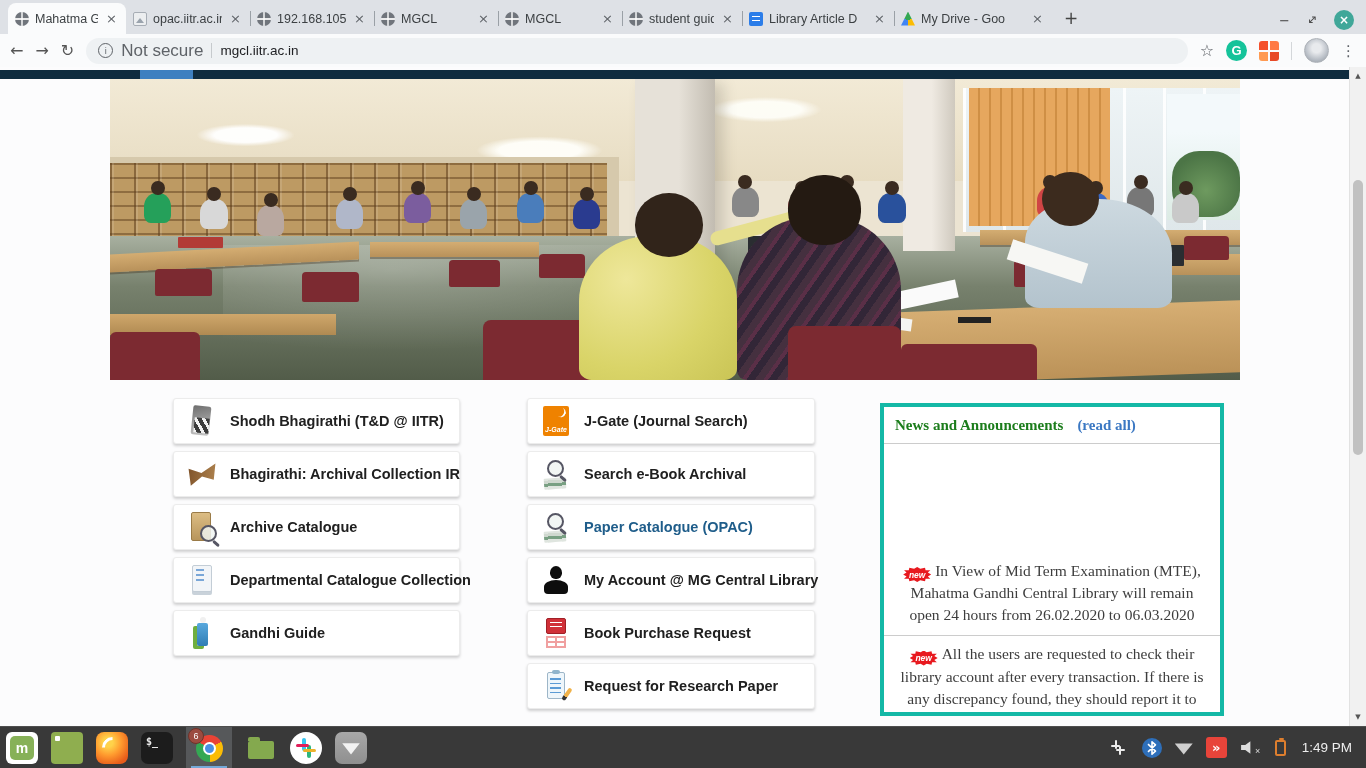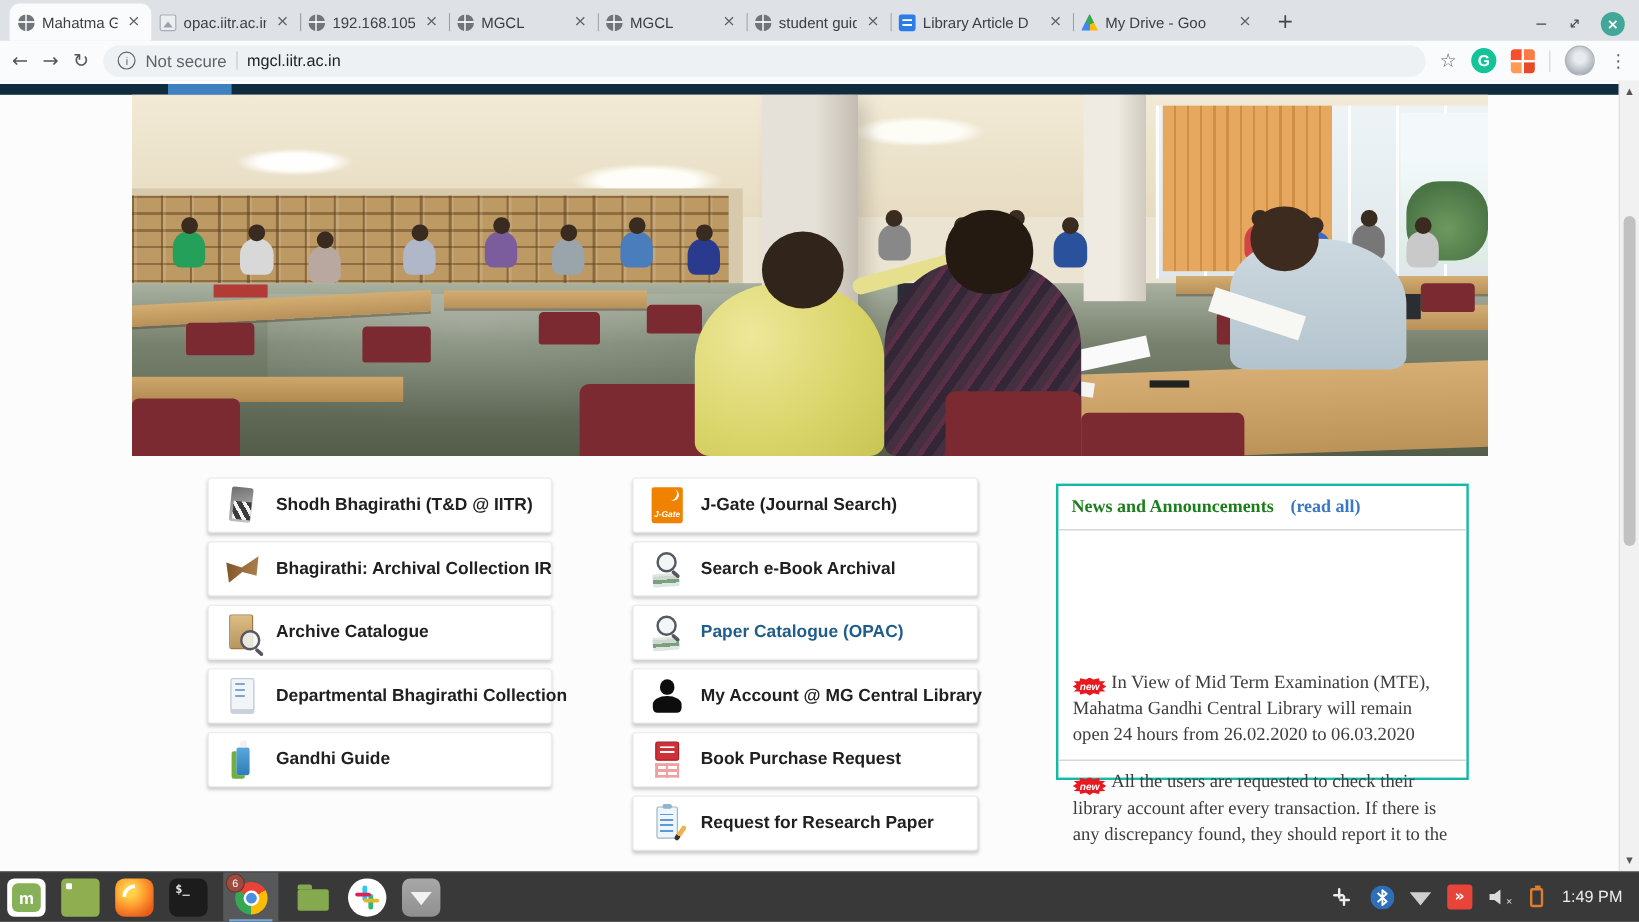--- a/index.html
+++ b/index.html
@@ -31,21 +31,21 @@
   .newtab{width:26px;height:26px;display:flex;align-items:center;justify-content:center;font-size:17px;color:#444;margin:0 0 3px 6px;cursor:pointer;border-radius:50%;}
   .wincontrols{margin-left:auto;display:flex;align-items:center;gap:17px;padding:0 12px 4px 0;}
   .wc{color:#4c4c4c;font-size:13px;cursor:pointer;display:inline-flex;align-items:center;justify-content:center;}
   .wc .rot45{display:inline-block;transform:rotate(45deg);font-size:12px;}
   .wc.closewin{width:20px;height:20px;border-radius:50%;background:#40a799;color:#fff;font-size:12px;font-weight:bold;}
   
   .toolbar{height:33px;background:#fafbfc;display:flex;align-items:center;padding:0 10px;gap:12px;box-sizing:border-box;}
   .navbtn{font-size:16px;color:#555;cursor:pointer;line-height:1;}
   .addr{flex:1;height:26px;background:#eef1f3;border-radius:14px;display:flex;align-items:center;padding:0 12px;gap:8px;box-sizing:border-box;}
   .infoicon{width:13px;height:13px;border:1.4px solid #5f6368;border-radius:50%;color:#5f6368;font-size:9px;display:flex;align-items:center;justify-content:center;flex:none;}
-  .sectext{font-size:14px;color:#5f6368;}
+  .sectext{font-size:17px;color:#5f6368;}
   .addrsep{width:1px;height:15px;background:#c6cacd;}
   .urltext{font-size:13.5px;color:#202124;}
   .star{font-size:16px;color:#5f6368;cursor:pointer;}
   .ext-gram{width:21px;height:21px;border-radius:50%;background:#15c39a;color:#fff;font-size:13px;font-weight:bold;display:flex;align-items:center;justify-content:center;cursor:pointer;}
   .ext-orange{width:20px;height:20px;border-radius:3px;cursor:pointer;background:conic-gradient(from 0deg,#ff7a45 0 90deg,#e84a27 90deg 180deg,#ff9a52 180deg 270deg,#f4502c 270deg 360deg);background-blend-mode:normal;box-shadow:inset 0 0 0 1px #fff0;position:relative;}
   .ext-orange::after{content:"";position:absolute;left:9px;top:0;width:2px;height:100%;background:#fafbfc;box-shadow:0 0 0 0 #fff;}
   .ext-orange::before{content:"";position:absolute;top:9px;left:0;height:2px;width:100%;background:#fafbfc;}
   .tbsep{width:1px;height:18px;background:#d4d7da;}
   .avatar{width:25px;height:25px;border-radius:50%;background:radial-gradient(circle at 50% 40%,#e8eaed 25%,#b6bcc4 65%,#8d949c);border:1px solid #adb2b8;box-sizing:border-box;cursor:pointer;}
   .kebab{font-size:15px;color:#5f6368;cursor:pointer;letter-spacing:0;}
@@ -86,21 +86,21 @@
   .ic-person::before{content:"";position:absolute;left:9px;top:3px;width:12px;height:13px;background:#0d0d0d;border-radius:50% 50% 45% 45%;}
   .ic-person::after{content:"";position:absolute;left:3px;top:17px;width:24px;height:14px;background:#0d0d0d;border-radius:50% 50% 4px 4px;}
   .ic-redbook::before{content:"";position:absolute;left:5px;top:2px;width:20px;height:16px;background:#d03038;border:1px solid #a02027;border-radius:2px;box-sizing:border-box;}
   .ic-redbook::after{content:"";position:absolute;left:9px;top:6px;width:12px;height:8px;background:repeating-linear-gradient(#fff 0 1.5px,transparent 1.5px 4px);}
   .ic-redbook .tbl{position:absolute;left:5px;top:20px;width:20px;height:12px;background:repeating-linear-gradient(0deg,#f0a0a0 0 2px,transparent 2px 5px),repeating-linear-gradient(90deg,#f0a0a0 0 2px,transparent 2px 9px),linear-gradient(90deg,transparent 0 9px,#333 9px 11px,transparent 11px);}
   .ic-clip::before{content:"";position:absolute;left:6px;top:3px;width:18px;height:27px;background:#eef6fb;border:1.5px solid #9db6c8;border-radius:2px;box-sizing:border-box;}
   .ic-clip::after{content:"";position:absolute;left:9px;top:9px;width:11px;height:16px;background:repeating-linear-gradient(#5b9bd5 0 1.5px,transparent 1.5px 4.5px);}
   .ic-clip .cliptop{position:absolute;left:11px;top:1px;width:8px;height:4px;background:#8fb4cc;border-radius:2px;}
   .ic-clip .pencil{position:absolute;right:3px;bottom:2px;width:3.5px;height:14px;background:linear-gradient(#f0b24a 70%,#333 70%);transform:rotate(35deg);border-radius:2px;}
   
-  .news{position:absolute;left:880px;top:336px;width:344px;height:247px;background:#fff;border:2px solid #14b8a6;box-sizing:border-box;}
+  .news{position:absolute;left:880px;top:336px;width:344px;height:313px;background:#fff;border:4px solid #14b8a6;box-sizing:border-box;text-align:center;}
   .news-head{height:36px;border-bottom:1px solid #ccc;display:flex;align-items:center;gap:14px;padding:0 11px;}
   .news-title{font:bold 15px "Liberation Serif",serif;color:#1c7d1c;}
   .news-readall{font:bold 15px "Liberation Serif",serif;color:#3b78c3;cursor:pointer;}
   .news-item{padding:0 12px;box-sizing:border-box;}
   .news-item p{margin:0;font:15.5px/1.42 "Liberation Serif",serif;color:#3d3d3d;}
   .news-item.first{height:191px;display:flex;align-items:flex-end;}
   .news-item.first p{margin-bottom:9px;}
   .news-item.second{height:75px;border-top:1px solid #ccc;overflow:hidden;padding-top:7px;}
   .newbadge{display:inline-flex;align-items:center;justify-content:center;width:28px;height:15px;background:#e8191f;color:#fff;font:italic bold 8.5px "Liberation Sans",sans-serif;margin-right:4px;vertical-align:-2px;clip-path:polygon(50% 0%,61% 12%,78% 5%,80% 21%,97% 22%,88% 36%,100% 50%,88% 64%,97% 78%,80% 79%,78% 95%,61% 88%,50% 100%,39% 88%,22% 95%,20% 79%,3% 78%,12% 64%,0% 50%,12% 36%,3% 22%,20% 21%,22% 5%,39% 12%);}
   
@@ -340,21 +340,21 @@
         <span class="lbl">Bhagirathi: Archival Collection IR</span>
       </div>
       <div class="card">
         <span class="ic ic-archive">
             <span class="mag pos-br"></span>
           </span>
         <span class="lbl">Archive Catalogue</span>
       </div>
       <div class="card">
         <span class="ic ic-dept"></span>
-        <span class="lbl">Departmental Bhagirathi Collection</span>
+        <span class="lbl">Departmental Catalogue Collection</span>
       </div>
       <div class="card">
         <span class="ic ic-guide"></span>
         <span class="lbl">Gandhi Guide</span>
       </div>
     </div>
 
     <div class="cards midcol">
       <div class="card">
         <span class="ic ic-jgate">

